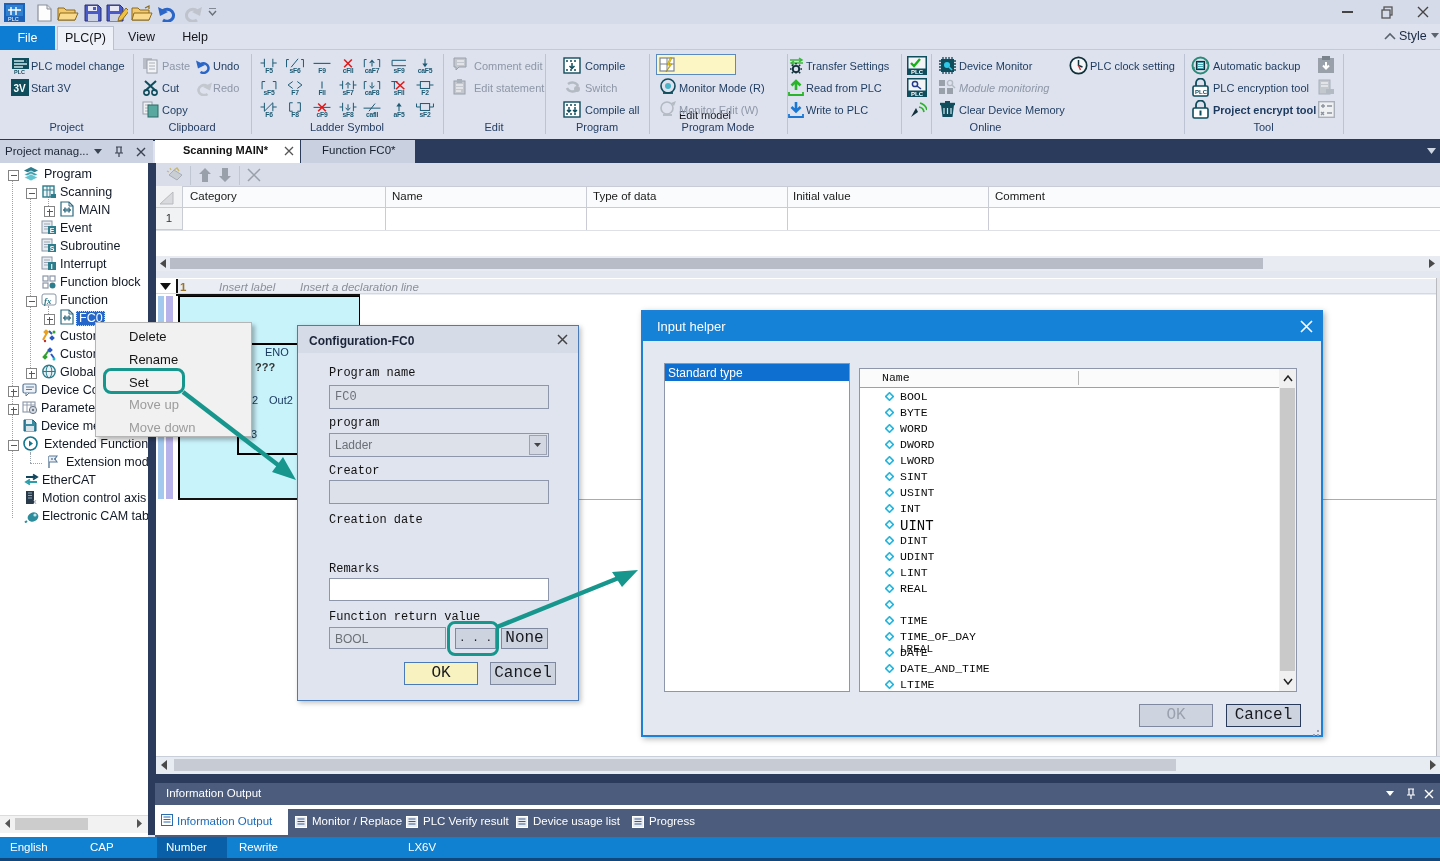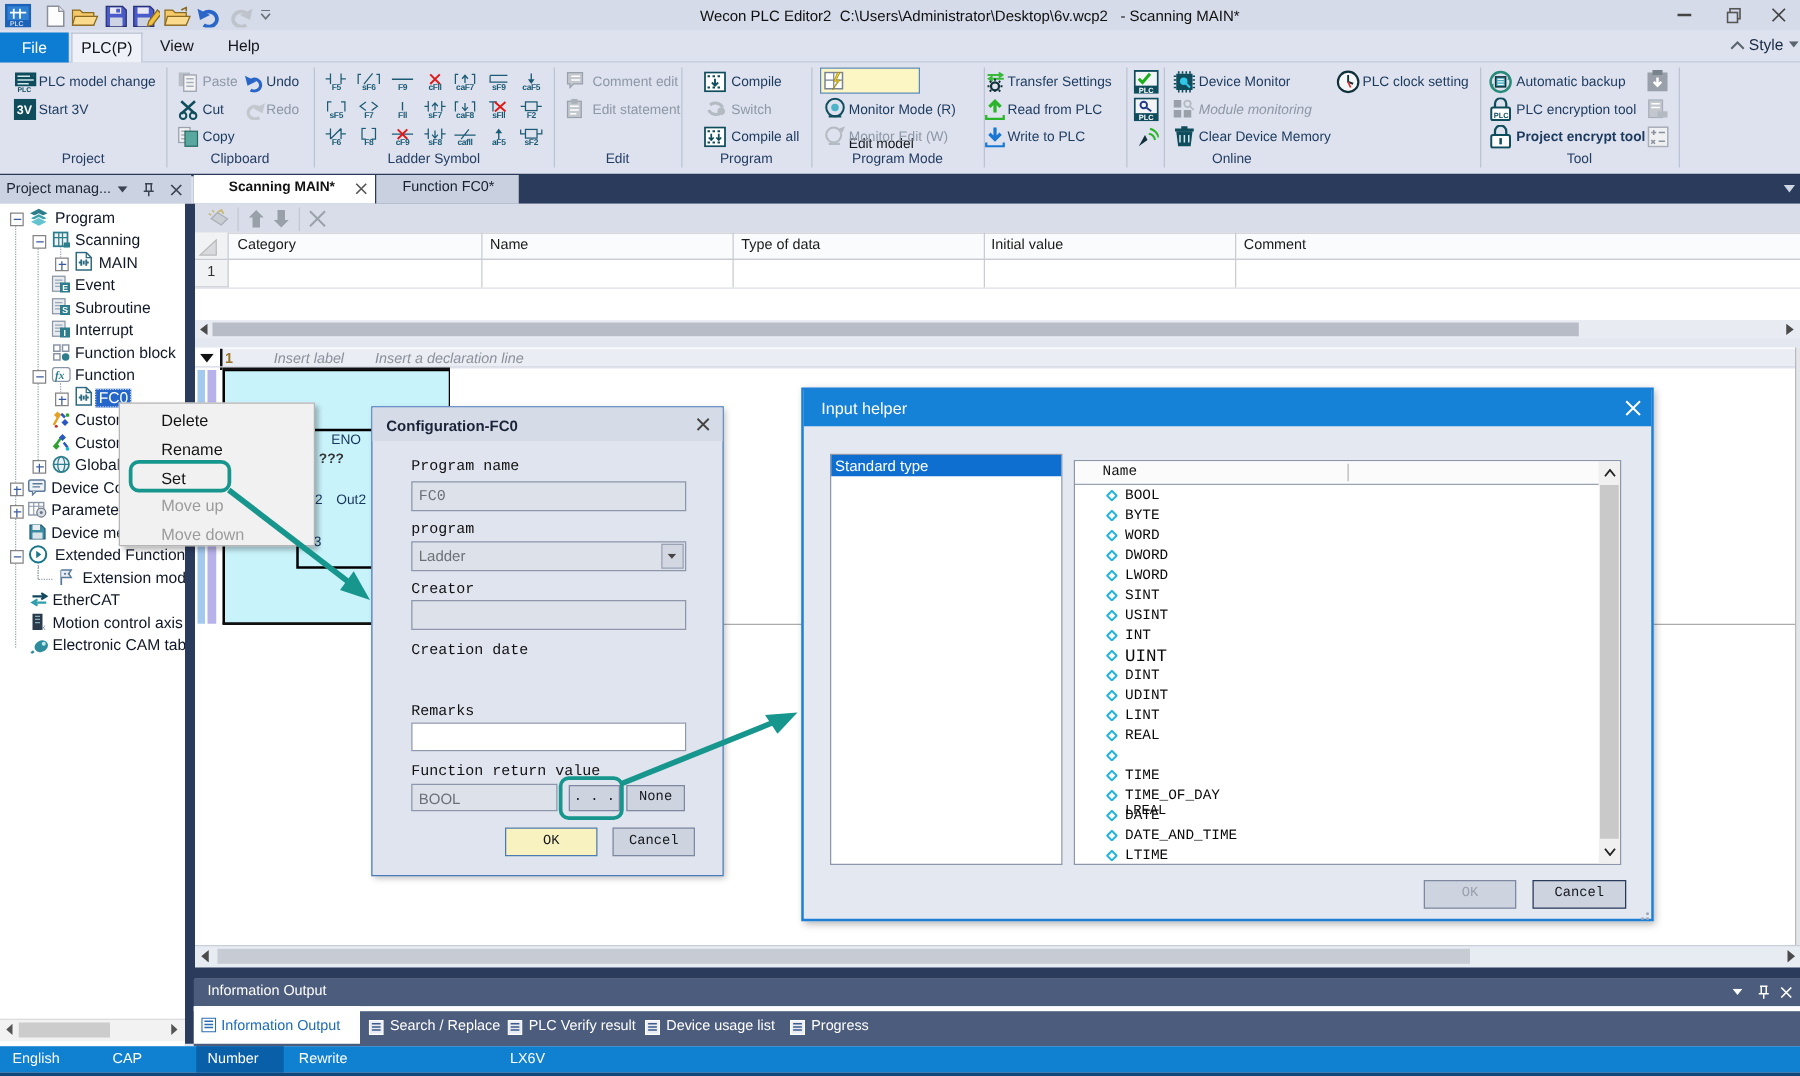--- a/index.html
+++ b/index.html
@@ -8,39 +8,38 @@
 .mono{font-family:"Liberation Mono",monospace;}
 .navtx{color:#1c3a5e;font-size:11px;white-space:nowrap;}
 .grylab{color:#243d63;font-size:11px;text-align:center;}
 .dis{color:#8e97a6;}
 .vsep{position:absolute;width:1px;top:54px;height:80px;background:#bcc3d2;}
 .lsym{position:absolute;width:22px;text-align:center;}
 .lsym svg{display:block;margin:0 auto;}
 .lsym span{display:block;font-size:6.8px;color:#1d5b74;line-height:6.5px;margin-top:0px;letter-spacing:-0.3px;font-weight:bold;}
 .titem{position:absolute;height:18px;font-size:12.5px;color:#101826;white-space:nowrap;}
 .field{position:absolute;background:#dde1ea;border:1px solid #8d96aa;font-size:12px;color:#6c7077;line-height:22px;padding-left:5px;box-sizing:border-box;}
-.btn{position:absolute;background:#cdd3df;border:1px solid #7e88a0;box-sizing:border-box;text-align:center;font-size:11px;color:#16181d;}
+.btn{position:absolute;background:#cdd3df;border:1px solid #7e88a0;box-sizing:border-box;text-align:center;font-size:16px;color:#16181d;}
 .teal-box{position:absolute;border:3.5px solid #16968c;border-radius:8px;box-sizing:border-box;}
 .ebox{width:9px;height:9px;background:#fff;border:1px solid #848484;}
 .ebox i{position:absolute;display:block;}
 .mns{left:1.5px;top:3.5px;width:6px;height:2px;border-top:1px solid #3a5aa0;}
 .pls{left:1.5px;top:3.5px;width:6px;height:2px;border-top:1px solid #3a5aa0;}
 .pls:after{content:"";position:absolute;left:2.5px;top:-3px;width:1px;height:7px;background:#3a5aa0;}
 .dv{position:absolute;border-left:1px dotted #9aa4b0;width:0;}
 .dh{position:absolute;border-top:1px dotted #9aa4b0;height:0;}
 .ic{position:absolute;}
 .itab{position:absolute;top:809px;height:26px;color:#fff;font-size:11.5px;}
 .itab .lbl{position:absolute;left:22px;top:6px;white-space:nowrap;}
 </style>
 </head>
 <body>
 <div id="root">
 
 <div class="ab" id="titlebar" style="left:0;top:0;width:1440px;height:24px;background:#d5dbe9;"></div>
-<div class="ab" style="left:560px;top:6px;font-size:12px;color:#101010;">Wecon PLC Editor2&nbsp;&nbsp;C:\Users\Administrator\Desktop\6v.wcp2&nbsp;&nbsp;&nbsp;- Scanning MAIN*</div>
 <div class="ab" style="left:1342px;top:11px;width:11px;height:2px;background:#444;"></div>
 <svg class="ab" style="left:1381px;top:6px" width="13" height="13">
       <rect x="3" y="1" width="8" height="8" fill="none" stroke="#555" stroke-width="1.3"></rect>
       <rect x="1" y="4" width="8" height="8" fill="#d5dbe9" stroke="#555" stroke-width="1.3"></rect>
     </svg>
 <svg class="ab" style="left:1417px;top:6px" width="12" height="12">
       <path d="M1,1 L11,11 M11,1 L1,11" stroke="#444" stroke-width="1.4"></path>
     </svg>
 
 <svg class="ab" style="left:4px;top:3px" width="21" height="19">
@@ -753,21 +752,21 @@
           <rect x="0.5" y="0.5" width="11" height="11" fill="#fff" stroke="#2a6db0" stroke-width="1"></rect>
           <path d="M2.5,3 h7 M2.5,5.5 h7 M2.5,8 h7" stroke="#2a6db0" stroke-width="1.2"></path>
         </svg>
         <span class="lbl" style="color:#1a6ab8;top:10px;">Information Output</span>
       </div>
 <div class="itab" style="left:290px;width:108px;">
         <svg style="position:absolute;left:5px;top:7px" width="12" height="12">
           <rect x="0.5" y="0.5" width="11" height="11" fill="#e8ecf2" stroke="#fff" stroke-width="1"></rect>
           <path d="M2.5,3 h7 M2.5,5.5 h7 M2.5,8 h7" stroke="#3a5a8a" stroke-width="1.2"></path>
         </svg>
-        <span class="lbl">Search / Replace</span>
+        <span class="lbl">Monitor / Replace</span>
       </div>
 <div class="itab" style="left:401px;width:107px;">
         <svg style="position:absolute;left:5px;top:7px" width="12" height="12">
           <rect x="0.5" y="0.5" width="11" height="11" fill="#e8ecf2" stroke="#fff" stroke-width="1"></rect>
           <path d="M2.5,3 h7 M2.5,5.5 h7 M2.5,8 h7" stroke="#3a5a8a" stroke-width="1.2"></path>
         </svg>
         <span class="lbl">PLC Verify result</span>
       </div>
 <div class="itab" style="left:511px;width:113px;">
         <svg style="position:absolute;left:5px;top:7px" width="12" height="12">

